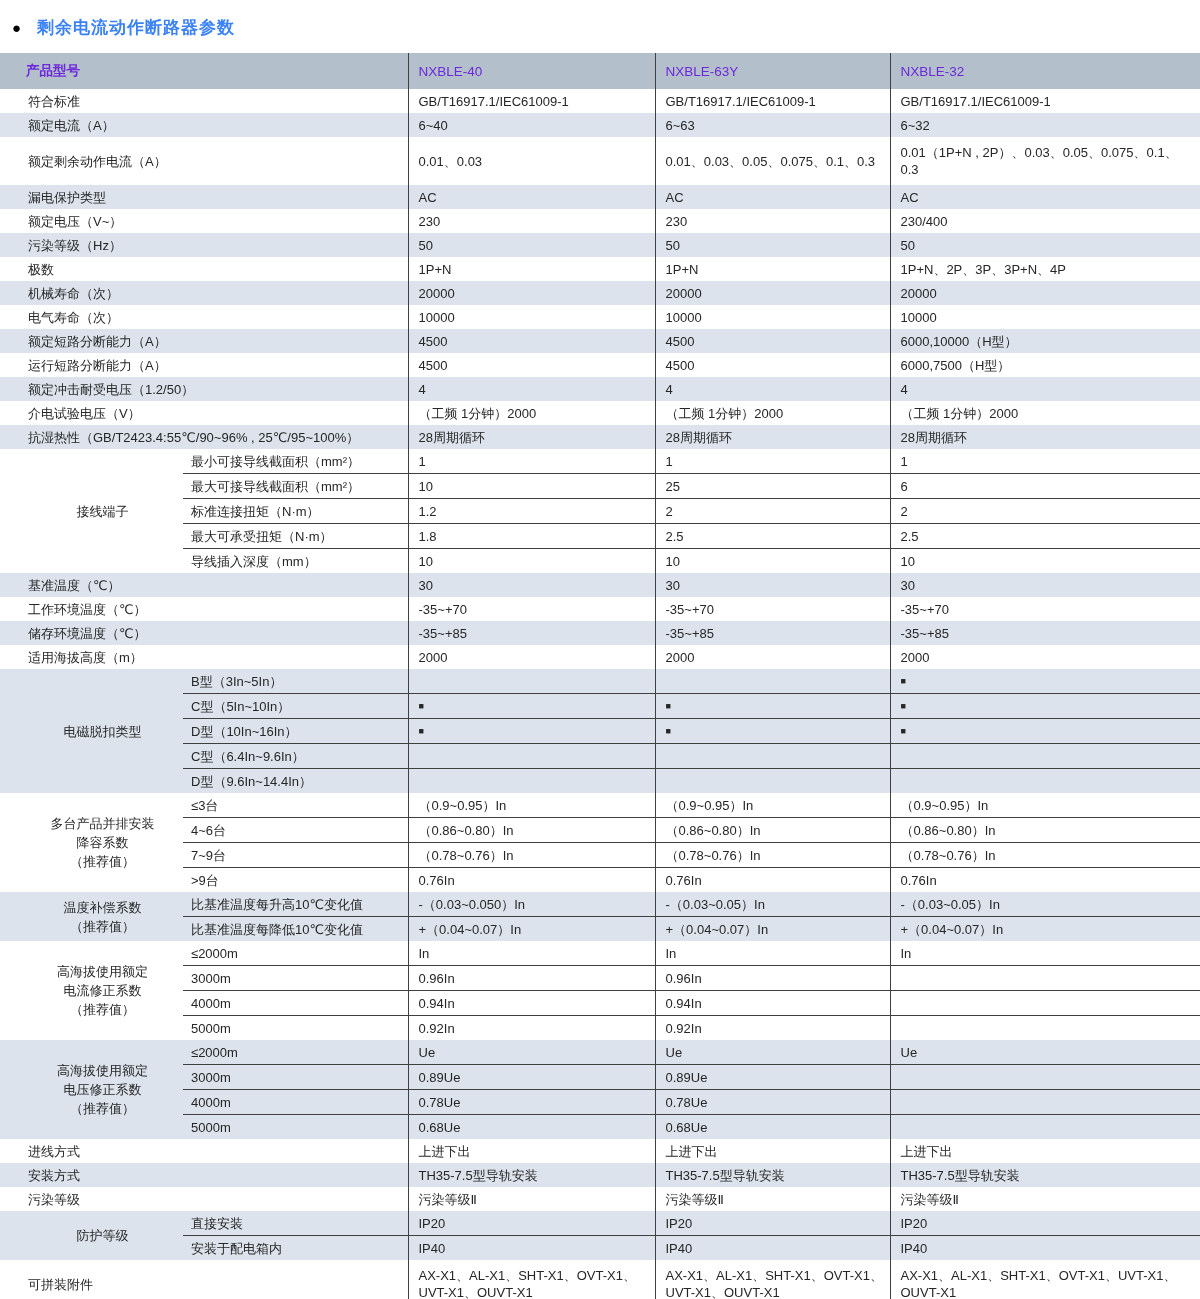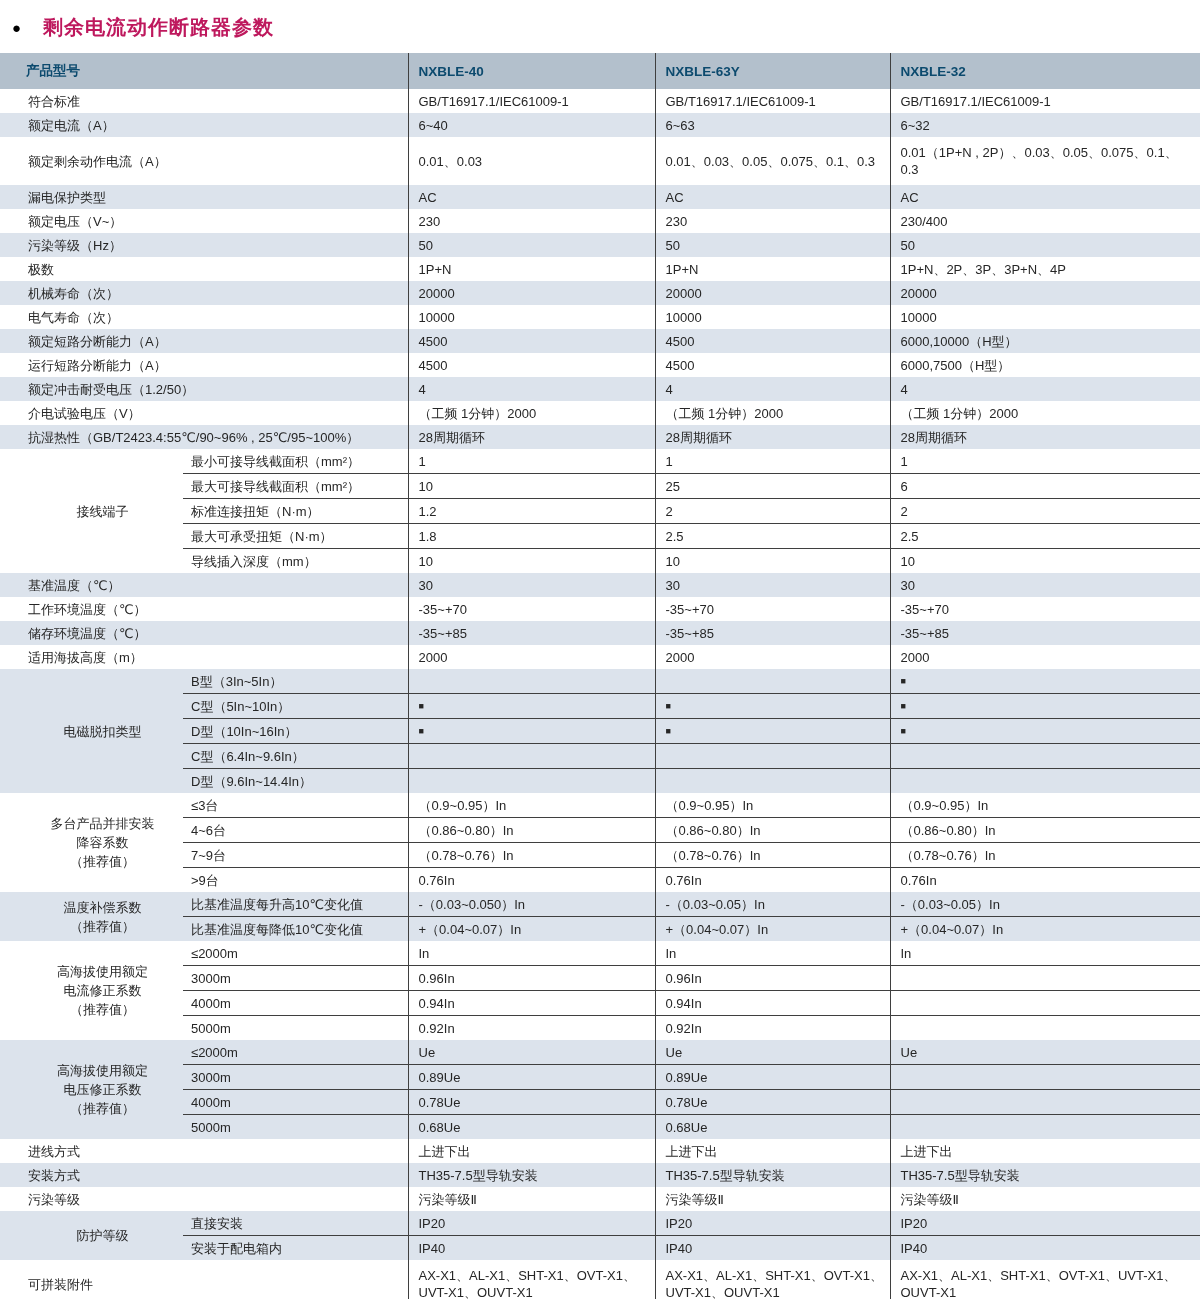--- a/index.html
+++ b/index.html
@@ -10,31 +10,31 @@
     --text:#262626;
   }
   html,body{margin:0;padding:0;background:#ffffff;}
   body{
     width:1200px;height:1299px;overflow:hidden;
     font-family:"Liberation Sans","DejaVu Sans",sans-serif;
     color:var(--text);
   }
   .title-row{display:flex;align-items:center;gap:16px;padding:11px 0 0 12px;height:32px;}
   .bullet{font-size:15px;line-height:15px;color:#000;}
-  .title{font-size:20px;font-weight:bold;color:#be185d;margin:6px;letter-spacing:1px;}
+  .title{font-size:17px;font-weight:bold;color:#3b82f6;margin:0;letter-spacing:1px;}
   table.spec{
     border-collapse:collapse;table-layout:fixed;width:1200px;margin-top:10px;
     border-bottom:5px solid var(--bottom);
   }
   thead th{
     background:var(--header-bg);height:34px;font-size:13.5px;text-align:left;
-    vertical-align:middle;color:#0c4a6e;
+    vertical-align:middle;color:#6d28d9;
   }
   th.lbl{font-weight:bold;padding-left:26px;}
-  th.val{font-weight:bold;padding-left:10px;border-left:1px solid var(--line);}
+  th.val{font-weight:normal;padding-left:10px;border-left:1px solid var(--line);}
   td{
     height:24px;font-size:13px;line-height:17px;vertical-align:middle;
     background:#fff;padding-top:0;padding-bottom:0;
   }
   tr.tall td{height:48px;}
   td.lbl{padding-left:28px;padding-right:4px;}
   td.glbl{padding-left:26px;white-space:pre-line;line-height:19px;padding-right:4px;text-align:center;}
   td.slbl{padding-left:8px;padding-right:4px;}
   td.val{padding-left:10px;padding-right:6px;border-left:1px solid var(--line);}
   tr.shaded td{background:var(--band-bg);}

